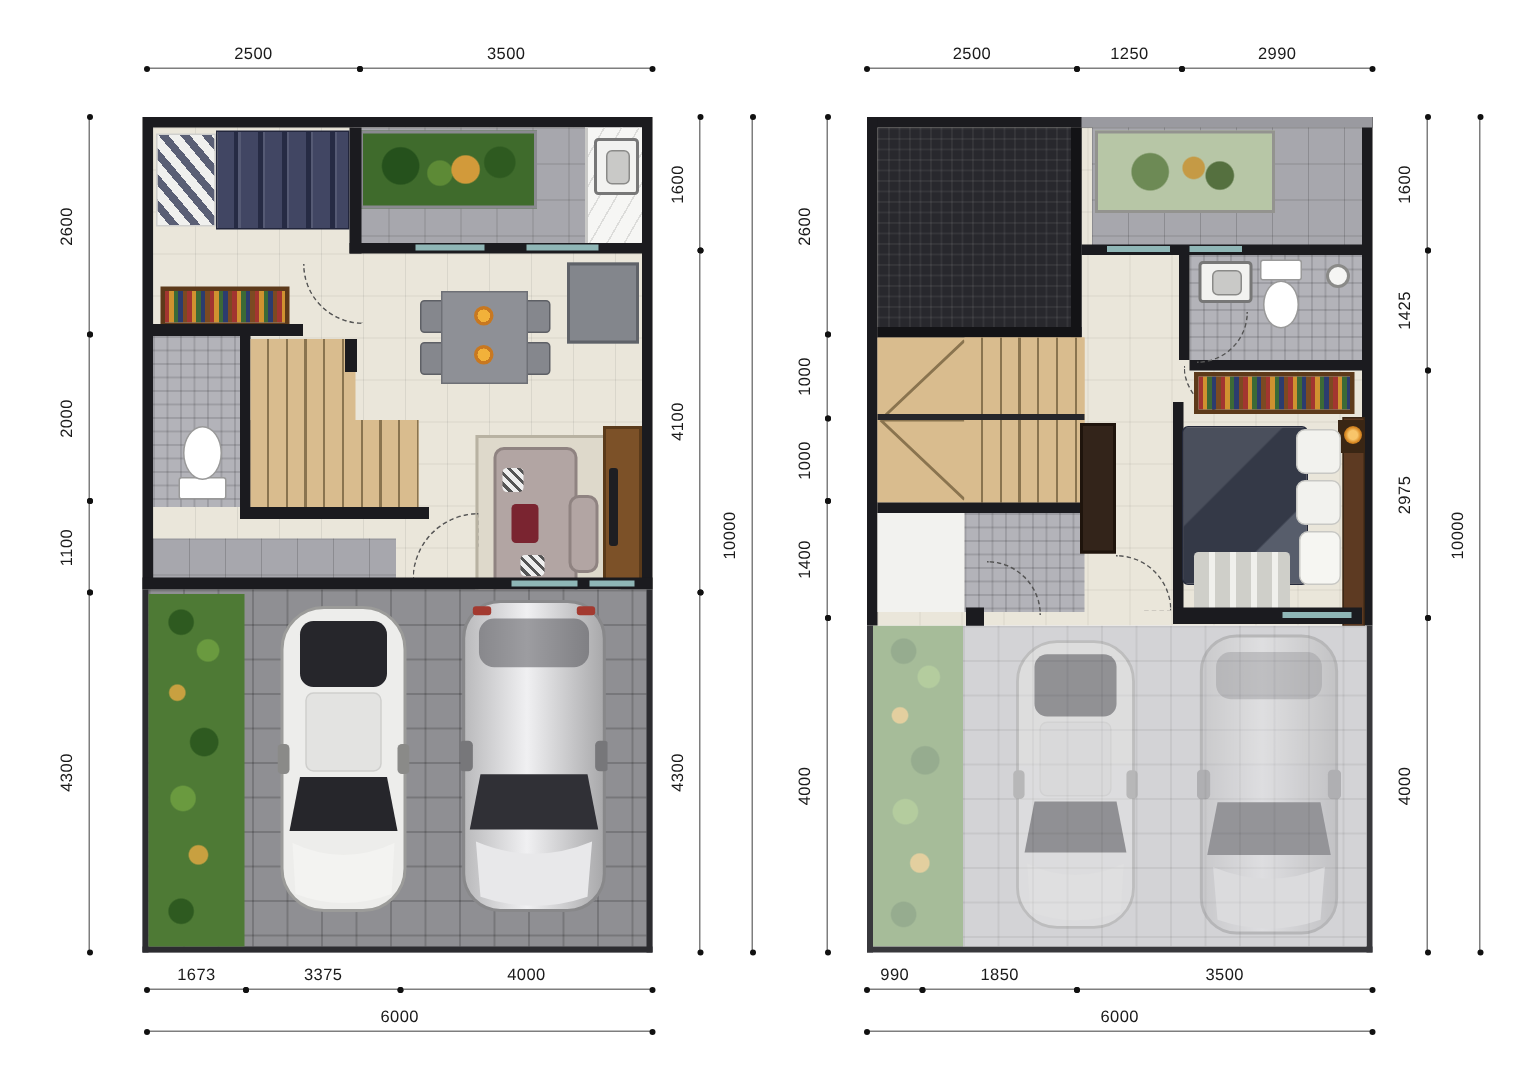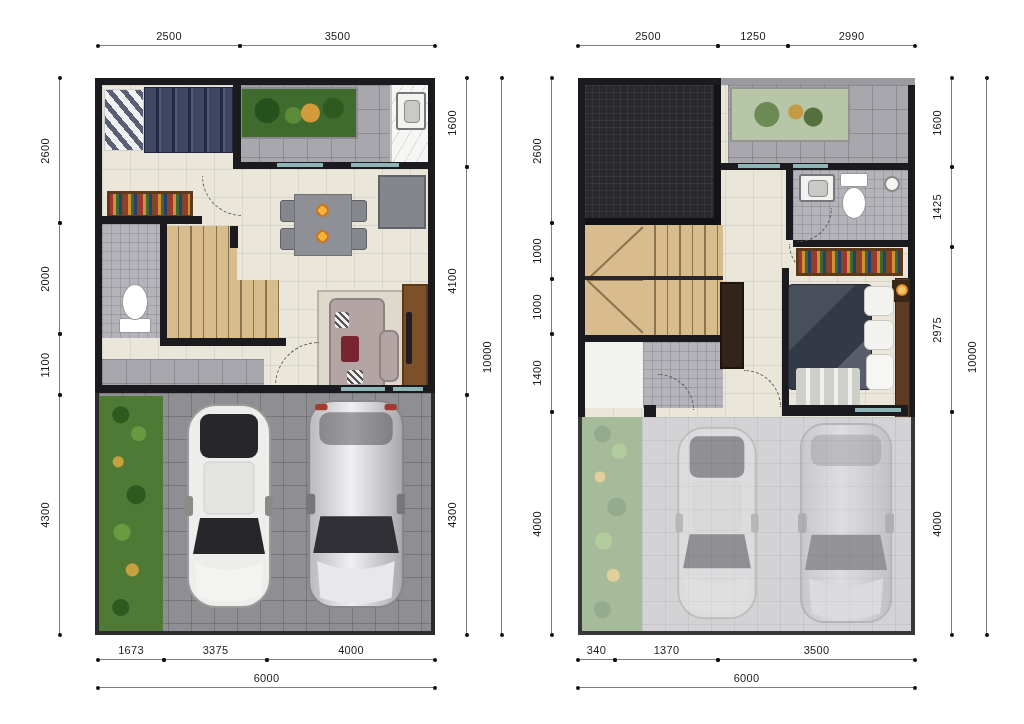--- a/index.html
+++ b/index.html
@@ -320,24 +320,24 @@
       <span>2500</span>
     </div>
   <div class="dim-h" style="left:718px;top:32px;width:70px;">
       <span>1250</span>
     </div>
   <div class="dim-h" style="left:788px;top:32px;width:127px;">
       <span>2990</span>
     </div>
 
   <div class="dim-h" style="left:578px;top:646px;width:37px;">
-      <span>340</span>
+      <span>990</span>
     </div>
   <div class="dim-h" style="left:615px;top:646px;width:103px;">
-      <span>1370</span>
+      <span>1850</span>
     </div>
   <div class="dim-h" style="left:718px;top:646px;width:197px;">
       <span>3500</span>
     </div>
   <div class="dim-h" style="left:578px;top:674px;width:337px;">
       <span>6000</span>
     </div>
 
   <div class="dim-v" style="left:536px;top:78px;height:145px;">
       <span>2600</span>

